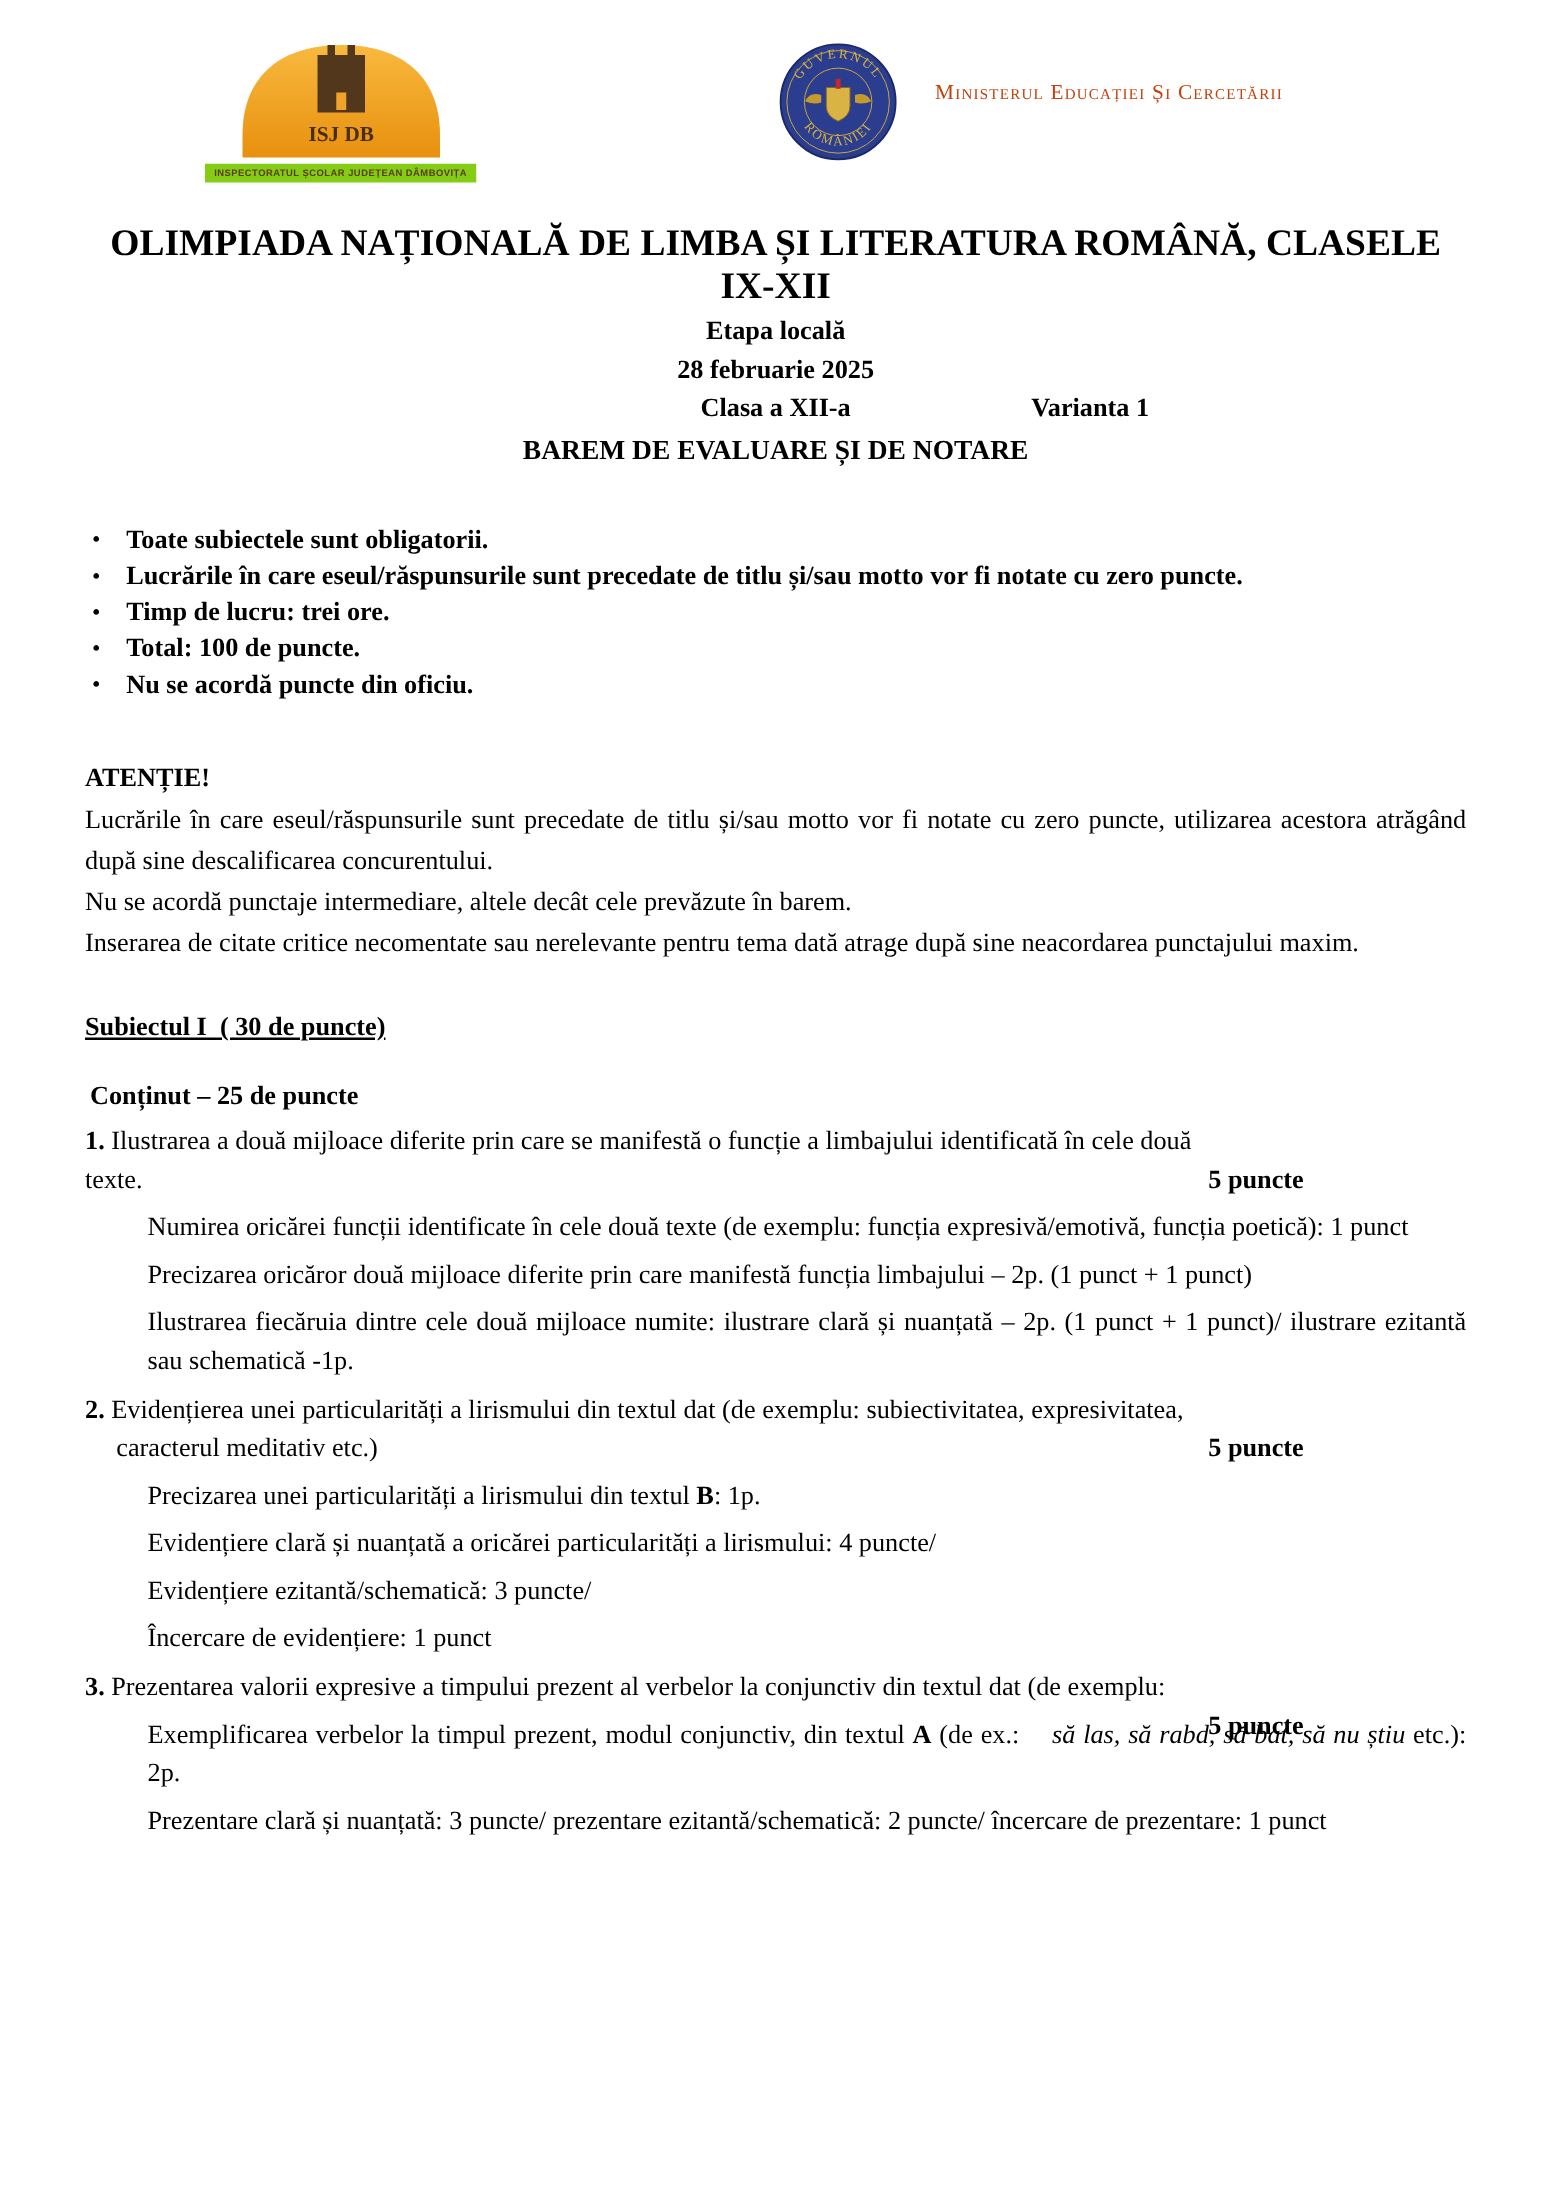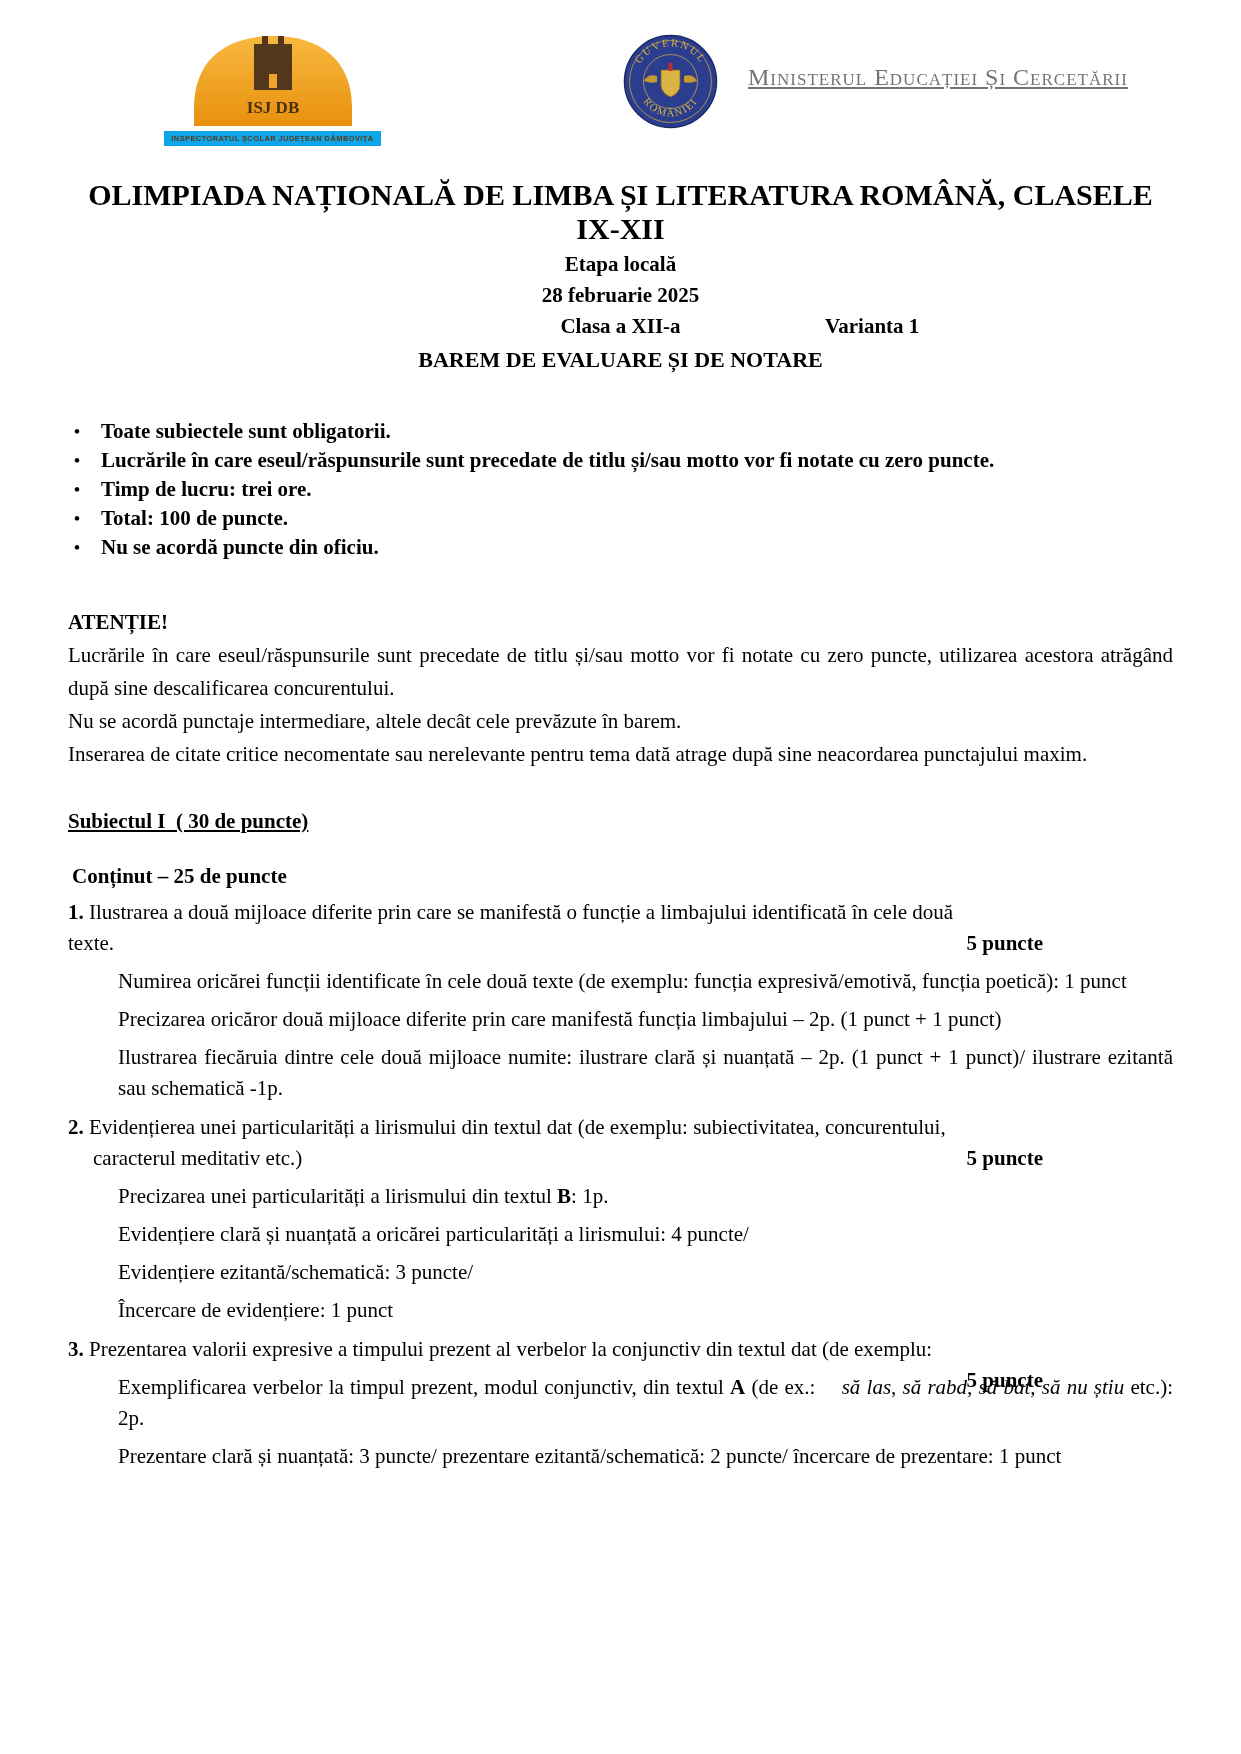--- a/index.html
+++ b/index.html
@@ -14,29 +14,29 @@
     font-family:"Liberation Serif", serif;
     font-size:21px;
     padding:30px 68px 40px 68px;
     overflow:hidden;
   }
 
   
   .header { display:flex; align-items:flex-start; height:132px; }
   .isj-wrap { margin-left:102px; width:205px; display:flex; flex-direction:column; align-items:center; }
   .isj-banner {
-    margin-top:1px; background:#0ea5e9; color:#5c3a12;
+    margin-top:1px; background:#84cc16; color:#5c3a12;
     font-family:"Liberation Sans", sans-serif; font-weight:bold;
     font-size:7.5px; letter-spacing:.4px; padding:3px 7px; white-space:nowrap;
   }
   .gov-wrap { margin-left:248px; margin-top:4px; }
   .ministry {
     margin-left:30px; margin-top:34px;
     font-variant:small-caps; letter-spacing:1px;
-    font-size:24px; color:#737373; white-space:nowrap;text-decoration:underline;
+    font-size:17px; color:#c2410c; white-space:nowrap;
   }
 
   
   .title-block { text-align:center; font-weight:bold; margin-top:16px; }
   .doc-title { font-size:30px; }
   .t-line { font-size:21px; margin-top:6px; }
   .grade-line { position:relative;font-family:Liberation Serif, serif; }
   .variant { position:absolute; left:757px; top:0; }
   .doc-type { font-size:22px; margin-top:8px; }
 
@@ -146,21 +146,21 @@
     <div class="q-line2">
       <span>texte.</span>
       <span class="pts">5 puncte</span>
     </div>
     <div class="sub"><span>Numirea oricărei funcții identificate în cele două texte (de exemplu: funcția expresivă/emotivă, funcția poetică): 1 punct</span></div>
     <div class="sub"><span>Precizarea oricăror două mijloace diferite prin care manifestă funcția limbajului – 2p. (1 punct + 1 punct)</span></div>
     <div class="sub"><span>Ilustrarea fiecăruia dintre cele două mijloace numite: ilustrare clară și nuanțată – 2p. (1 punct + 1 punct)/ ilustrare ezitantă sau schematică -1p.</span></div>
   </div>
 
   <div class="item">
-    <div class="q-line"><span style="font-weight: bold;">2.</span><span> Evidențierea unei particularități a lirismului din textul dat (de exemplu: subiectivitatea, concurentului,</span></div>
+    <div class="q-line"><span style="font-weight: bold;">2.</span><span> Evidențierea unei particularități a lirismului din textul dat (de exemplu: subiectivitatea, expresivitatea,</span></div>
     <div class="q-line2 indent">
       <span>caracterul meditativ etc.)</span>
       <span class="pts">5 puncte</span>
     </div>
     <div class="sub"><span>Precizarea unei particularități a lirismului din textul </span><span style="font-weight: bold;">B</span><span>: 1p.</span></div>
     <div class="sub"><span>Evidențiere clară și nuanțată a oricărei particularități a lirismului: 4 puncte/</span></div>
     <div class="sub"><span>Evidențiere ezitantă/schematică: 3 puncte/</span></div>
     <div class="sub"><span>Încercare de evidențiere: 1 punct</span></div>
   </div>
 

